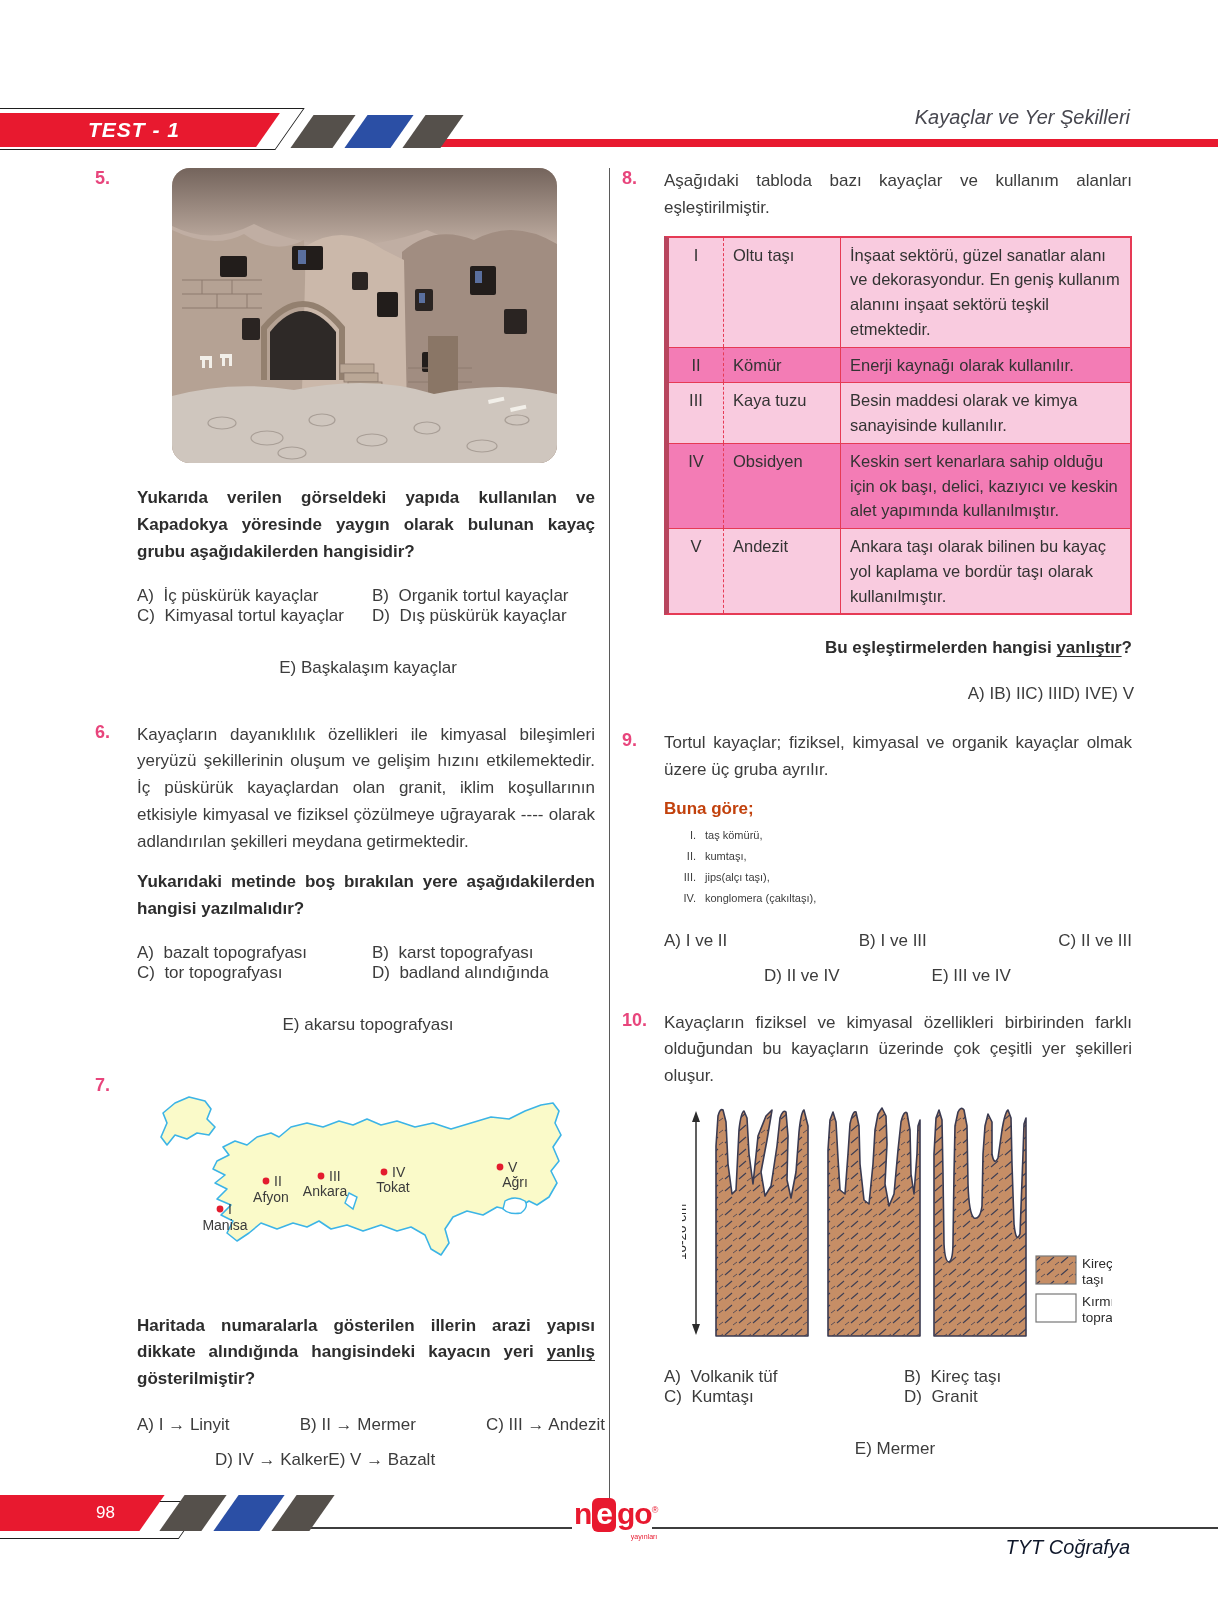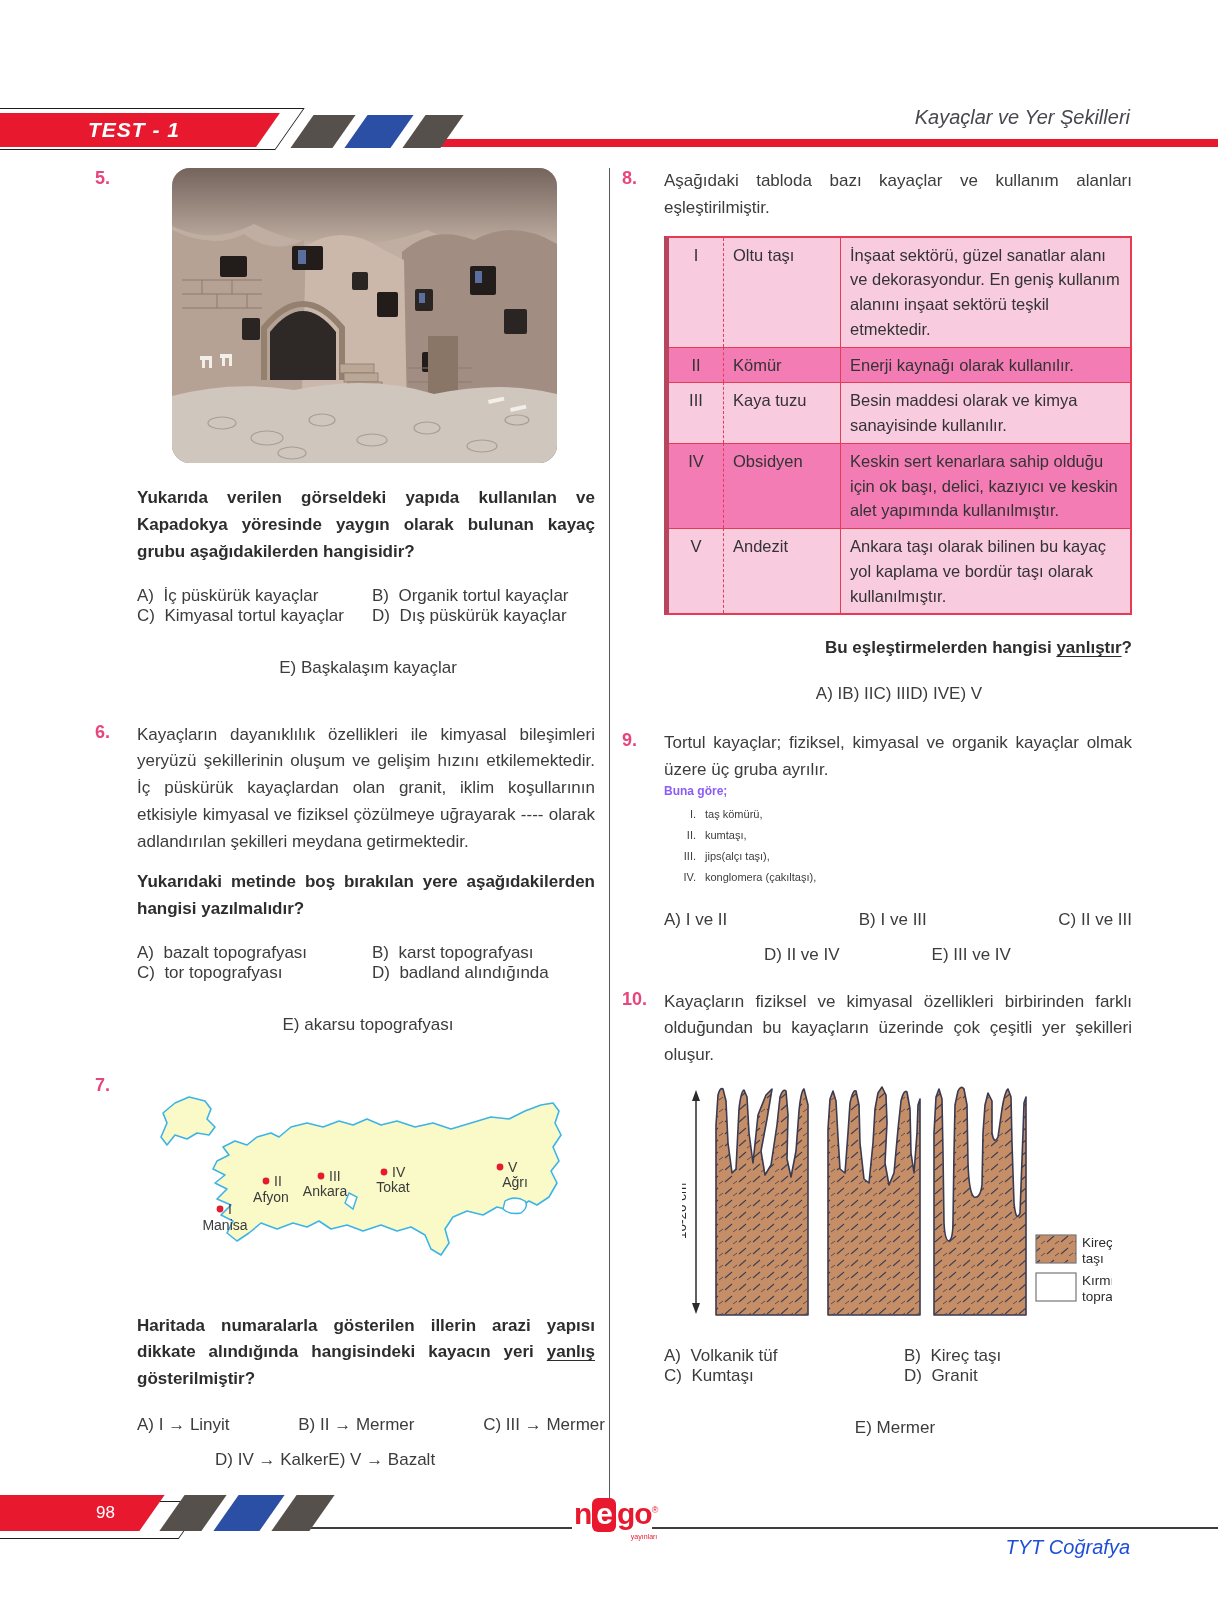--- a/index.html
+++ b/index.html
@@ -27,38 +27,38 @@
   .col-left  { position:absolute; left:95px;  top:168px; width:500px; }
   .col-right { position:absolute; left:622px; top:168px; width:508px; }
   .q { position:relative; padding-left:42px; }
   .q-num { position:absolute; left:0; top:0; color:#e8457c; font-weight:700; font-size:18px; }
   .para { font-size:17px; line-height:1.58; text-align:justify; margin:0; }
   .stem { font-size:17px; line-height:1.58; text-align:justify; font-weight:700; color:#2d2d2d; margin:0; }
   .u { text-decoration:underline; text-underline-offset:3px; }
   .opt { font-size:17px; white-space:pre-wrap; }
   .opt-grid2 { display:grid; grid-template-columns:235px 1fr; margin-top:20px; width:462px; }
   .opt-center { text-align:center; margin-top:32px; width:462px; }
-  .opt-row5 { display:flex; justify-content:center; margin-top:22px; width:470px; }
+  .opt-row5 { display:flex; justify-content:flex-end; margin-top:22px; width:470px; }
   .opt-row3 { display:flex; justify-content:space-between; margin-top:22px; width:468px; }
   .opt-rowDE { display:flex; margin-top:15px; width:468px; }
 
   .q5-photo { width:385px; height:295px; border-radius:18px; overflow:hidden; margin-left:35px; }
   .q5 .stem { margin-top:22px; width:458px; }
   .q6 { margin-top:44px; }
   .q6 .para { width:458px; }
   .q6 .stem { margin-top:13px; width:458px; }
   .q7 { margin-top:40px; }
   .q7 .stem { margin-top:6px; width:458px; }
   .map-wrap { margin-left:16px; }
 
   .q8 .para { width:468px; }
   .q8 .stem { margin-top:20px; width:468px; text-align:right; }
   .q9 { margin-top:26px; }
   .q9 .para { width:468px; }
-  .q9 .lead { font-weight:700; color:#8b5cf6; font-size:12px; margin-top:0; }
+  .q9 .lead { font-weight:700; color:#c2410c; font-size:17px; margin-top:15px; }
   .rlist { margin-top:6px; }
   .ritem { font-size:11px; line-height:1.9; }
   .rnum { display:inline-block; width:32px; text-align:right; margin-right:9px; }
   .q9 .stem { margin-top:8px; width:468px; }
   .q10 { margin-top:24px; }
   .q10 .para { width:468px; }
   .q10 .stem { margin-top:8px; width:468px; }
   .lapya-wrap { margin-left:18px; margin-top:8px; }
   .q10 .opt-grid2 { grid-template-columns:240px 1fr; }
 
@@ -73,21 +73,21 @@
   .ktable tr + tr td { border-top:1.5px solid #e63a55; }
 
   
   .ftr-outline { position:absolute; left:-28px; top:1501px; width:218px; height:36px;
                  border:1.5px solid #1e1e1e; background:#fff; transform:skewX(-35deg); z-index:1; }
   .ftr-red { position:absolute; left:-34px; top:1495px; width:186px; height:36px; background:#e8192f;
              transform:skewX(-35deg); z-index:2; display:flex; align-items:center; }
   .ftr-red .t { transform:skewX(35deg); color:#fff; font-size:17px; padding-left:130px; }
   .ftr-line-l { position:absolute; left:300px; top:1527px; width:272px; height:1.5px; background:#3d3d3d; }
   .ftr-line-r { position:absolute; left:652px; top:1527px; width:566px; height:1.5px; background:#3d3d3d; }
-  .ftr-course { position:absolute; right:88px; top:1536px; font-style:italic; font-size:20px; color:#1d4ed8; }
+  .ftr-course { position:absolute; right:88px; top:1536px; font-style:italic; font-size:20px; color:#0f172a; }
   .logo { position:absolute; left:574px; top:1498px; z-index:3; color:#e8192f; font-weight:800;
           font-size:30px; letter-spacing:-1px; line-height:1; }
   .logo .ebox { display:inline-block; background:#e8192f; color:#fff; border-radius:6px;
                 padding:1px 4px 3px 4px; margin:0 1px; }
   .logo sup { font-size:9px; font-weight:400; }
   .logo-sub { font-size:7px; font-weight:400; color:#e8192f; text-align:right; margin-top:1px; letter-spacing:0; }
 
   svg text { font-family:"Liberation Sans", sans-serif; }
 </style>
 </head>
@@ -235,21 +235,21 @@
             <text x="240" y="117" text-anchor="middle">Tokat</text>
             <text x="355" y="97">V</text>
             <text x="362" y="112" text-anchor="middle">Ağrı</text>
           </g>
         </svg>
       </div>
       <p class="stem"><span>Haritada numaralarla gösterilen illerin arazi yapısı dikkate alındığında hangisindeki kayacın yeri </span><span class="u">yanlış</span><span> gösterilmiştir?</span></p>
       <div class="opt-row3">
         <span class="opt">A) I → Linyit</span>
         <span class="opt">B) II → Mermer</span>
-        <span class="opt">C) III → Mermer</span>
+        <span class="opt">C) III → Andezit</span>
       </div>
       <div class="opt-rowDE" style="padding-left:78px; align-items:flex-end;">
         <span class="opt">D) IV → Kalker</span>
         <span class="opt">E) V → Bazalt</span>
       </div>
     </div>
   </div>
 
   <div class="col-right">
 

